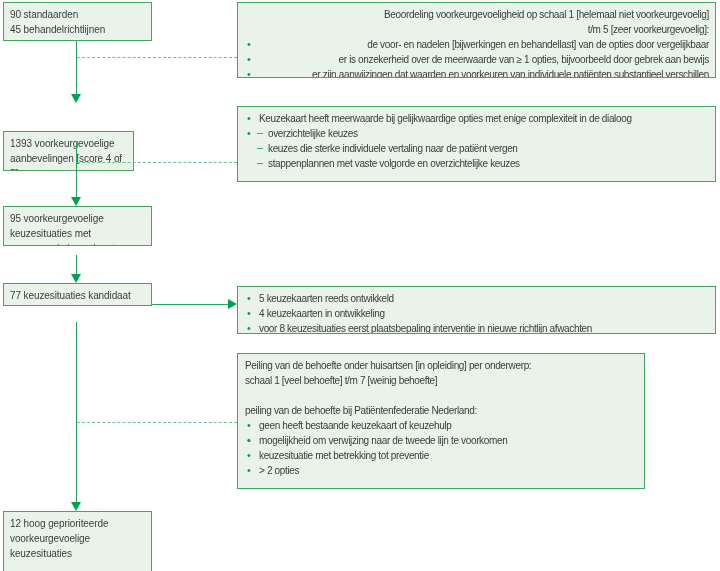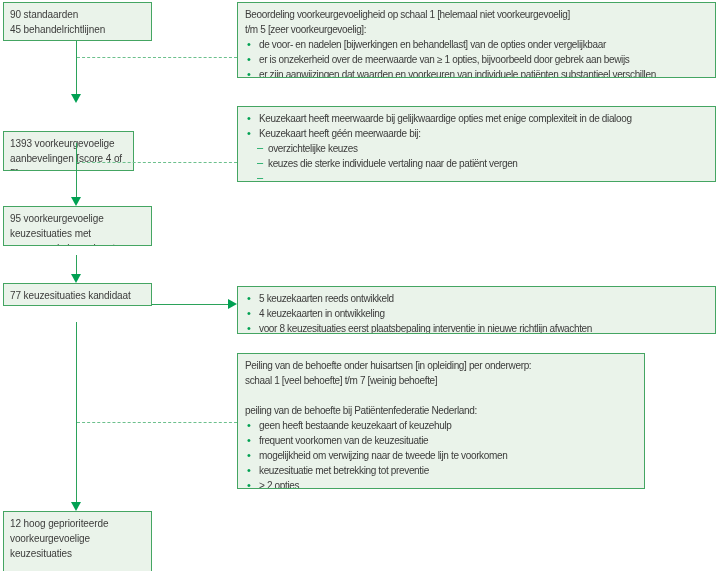--- a/index.html
+++ b/index.html
@@ -16,21 +16,21 @@
     padding:4px 4px 4px 6px;font-size:10px;line-height:15px;
     letter-spacing:-0.1px;white-space:pre-line;
   }
   .b-l1{left:3px;top:2px;width:149px;height:39px;}
   .b-l2{left:3px;top:103px;width:131px;height:40px;margin-top:28px;}
   .b-l3{left:3px;top:206px;width:149px;height:40px;}
   .b-l4{left:3px;top:283px;width:149px;height:23px;}
   .b-l5{left:3px;top:511px;width:149px;height:74px;}
   
   .rbox{font-size:10px;line-height:15px;letter-spacing:-0.35px;padding:4px 6px 0 7px;}
-  .b-r1{left:237px;top:2px;width:479px;height:76px;}
+  .b-r1{left:237px;top:2px;width:479px;height:76px;text-align:right;}
   .b-r2{left:237px;top:106px;width:479px;height:76px;}
   .b-r3{left:237px;top:286px;width:479px;height:48px;}
   .b-r4{left:237px;top:353px;width:408px;height:136px;}
   .intro{margin:0;white-space:pre-line;}
   ul.bullets{list-style:none;margin:0;padding:0;}
   li.bullet{position:relative;padding-left:14px;}
   li.bullet .marker{position:absolute;left:2px;top:0;color:#00a152;font-size:11px;}
   li.sub{position:relative;padding-left:23px;}
   li.sub .marker{position:absolute;left:12px;top:-1px;color:#00a152;font-size:11px;}
   .spacer{height:15px;}
@@ -80,53 +80,53 @@
 voorkeurgevoelige
 keuzesituaties</div>
   </div>
 
   <div class="box rbox b-r1">
     <p class="intro">Beoordeling voorkeurgevoeligheid op schaal 1 [helemaal niet voorkeurgevoelig]
 t/m 5 [zeer voorkeurgevoelig]:</p>
     <ul class="bullets">
       <li class="bullet">
         <span class="marker">•</span>
-        <span>de voor- en nadelen [bijwerkingen en behandellast] van de opties onder vergelijkbaar</span>
+        <span>de voor- en nadelen [bijwerkingen en behandellast] van de opties door vergelijkbaar</span>
       </li>
       <li class="bullet">
         <span class="marker">•</span>
         <span>er is onzekerheid over de meerwaarde van ≥ 1 opties, bijvoorbeeld door gebrek aan bewijs</span>
       </li>
       <li class="bullet">
         <span class="marker">•</span>
         <span>er zijn aanwijzingen dat waarden en voorkeuren van individuele patiënten substantieel verschillen</span>
       </li>
     </ul>
   </div>
 
   <div class="box rbox b-r2">
     <ul class="bullets">
       <li class="bullet">
         <span class="marker">•</span>
         <span>Keuzekaart heeft meerwaarde bij gelijkwaardige opties met enige complexiteit in de dialoog</span>
       </li>
       <li class="bullet">
         <span class="marker">•</span>
-        <span>Keuzekaart heeft géén meerwaarde bij:</span>
       </li>
       <li class="sub">
         <span class="marker">–</span>
         <span>overzichtelijke keuzes</span>
       </li>
       <li class="sub">
         <span class="marker">–</span>
         <span>keuzes die sterke individuele vertaling naar de patiënt vergen</span>
       </li>
       <li class="sub">
         <span class="marker">–</span>
+        <span>stappenplannen met vaste volgorde en overzichtelijke keuzes</span>
       </li>
     </ul>
   </div>
 
   <div class="box rbox b-r3">
     <ul class="bullets">
       <li class="bullet">
         <span class="marker">•</span>
         <span>5 keuzekaarten reeds ontwikkeld</span>
       </li>
@@ -146,21 +146,20 @@
 schaal 1 [veel behoefte] t/m 7 [weinig behoefte]</p>
     <div class="spacer"></div>
     <p class="intro">peiling van de behoefte bij Patiëntenfederatie Nederland:</p>
     <ul class="bullets">
       <li class="bullet">
         <span class="marker">•</span>
         <span>geen heeft bestaande keuzekaart of keuzehulp</span>
       </li>
       <li class="bullet">
         <span class="marker">•</span>
-        <span>frequent voorkomen van de keuzesituatie</span>
       </li>
       <li class="bullet">
         <span class="marker">•</span>
         <span>mogelijkheid om verwijzing naar de tweede lijn te voorkomen</span>
       </li>
       <li class="bullet">
         <span class="marker">•</span>
         <span>keuzesituatie met betrekking tot preventie</span>
       </li>
       <li class="bullet">

